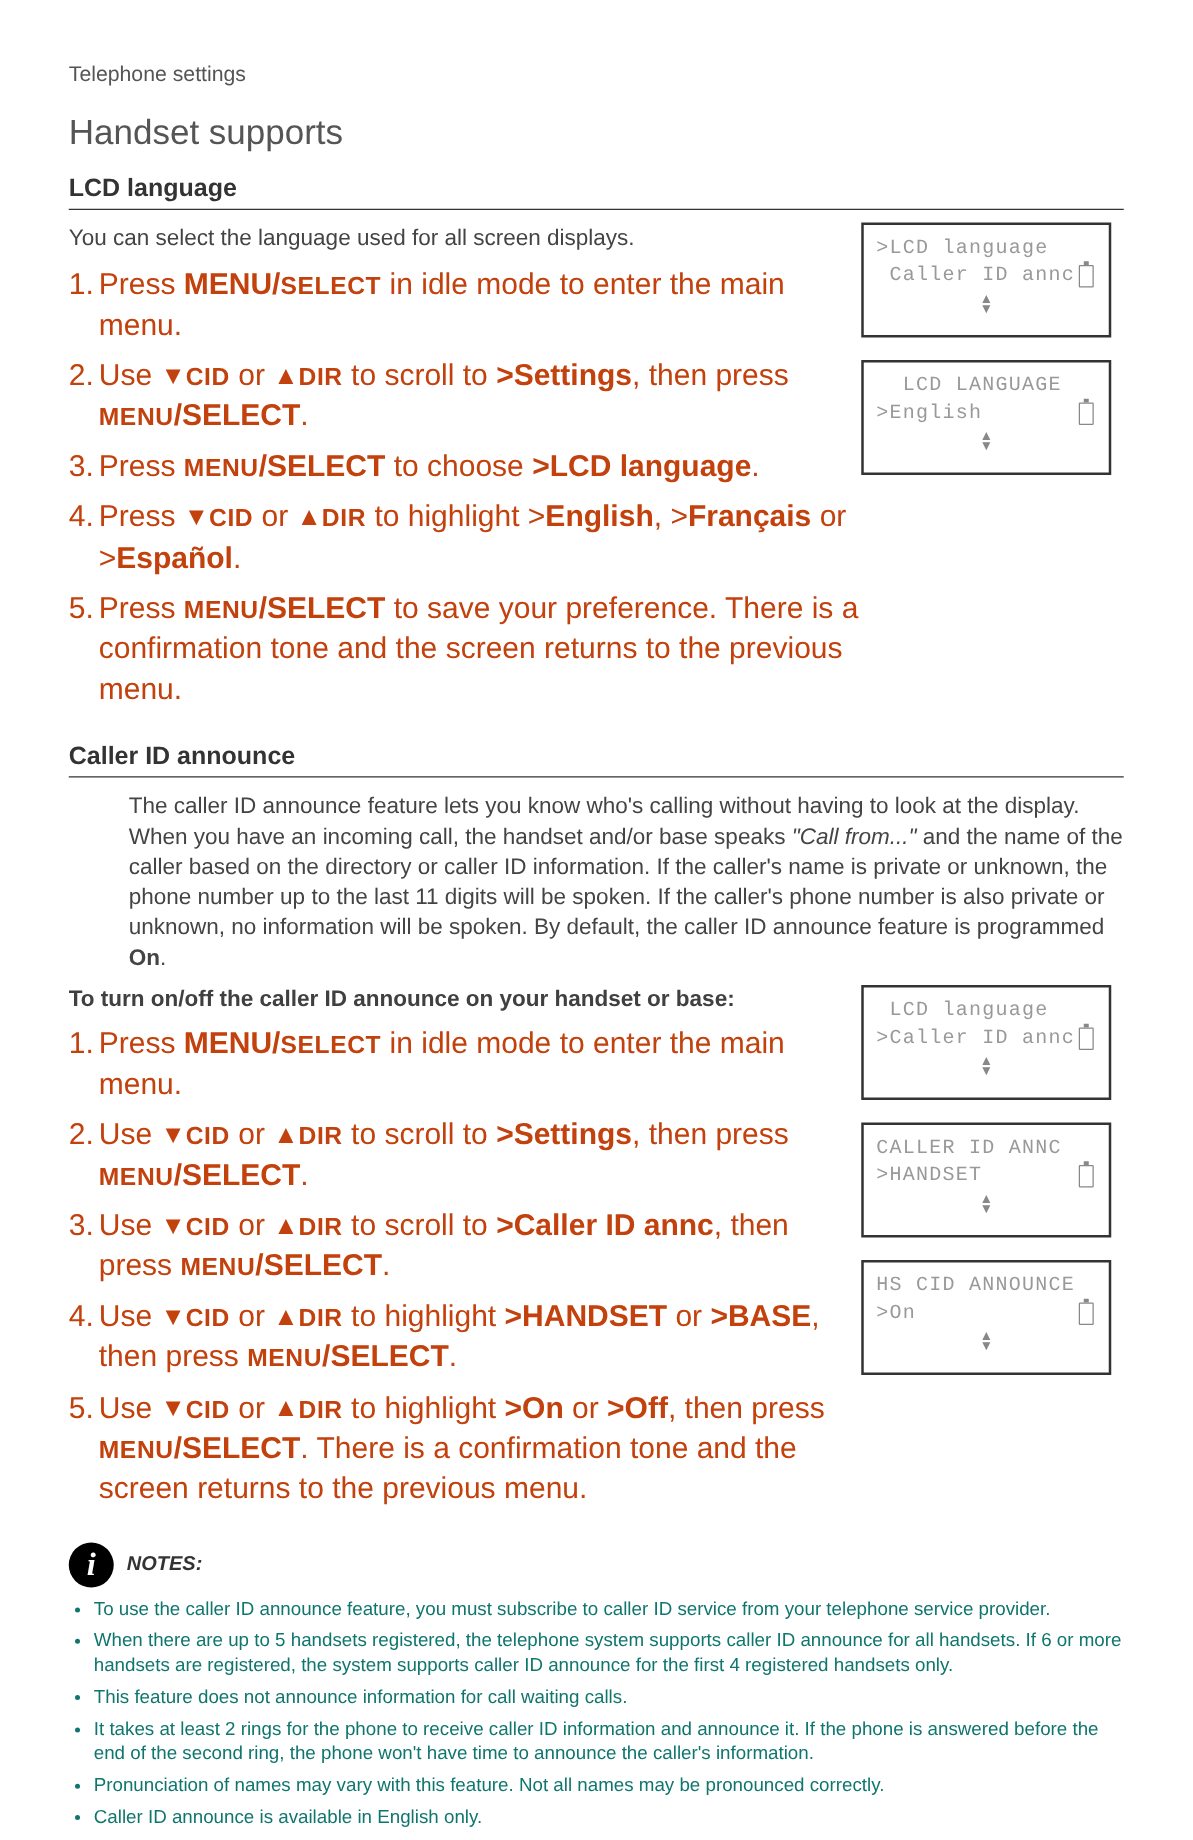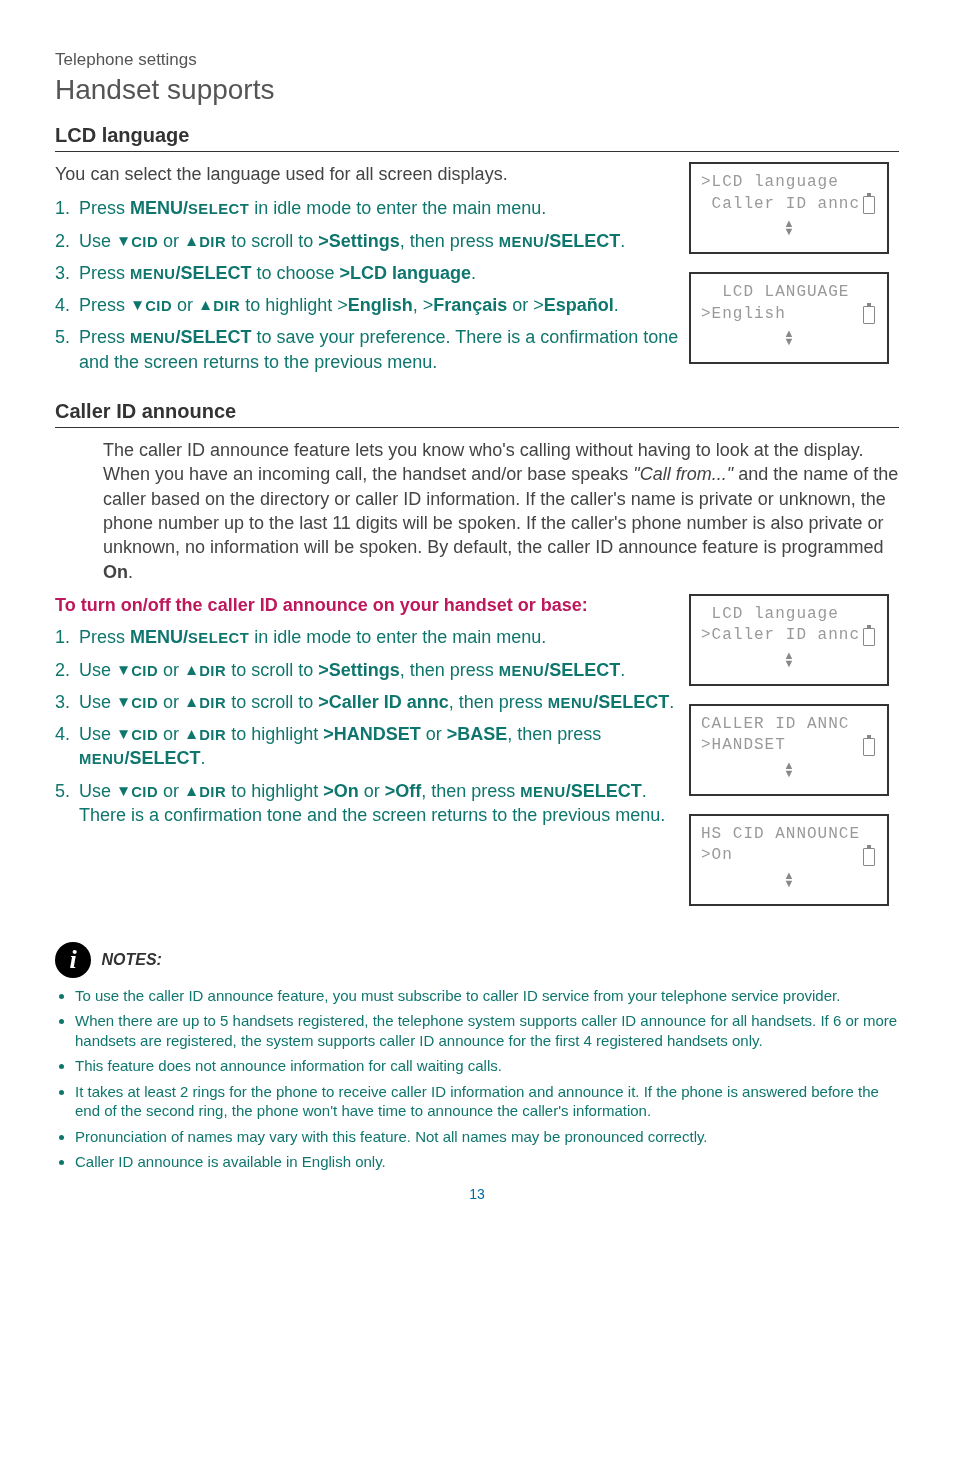--- a/index.html
+++ b/index.html
@@ -5,30 +5,30 @@
   * { box-sizing: border-box; margin: 0; padding: 0; }
   body {
     width: 954px;
     height: 1472px;
     background: #fff;
     font-family: Arial, Helvetica, sans-serif;
     color: #333;
     padding: 50px 55px 30px 55px;
     position: relative;
   }
-  .header-cat { font-size: 17px; color: #555; margin-bottom: 4px; }
+  .header-cat { font-size: 17px; color: #555; margin-bottom: 20px; }
   .header-title { font-size: 28px; color: #555; margin-bottom: 18px; }
   .h2 { font-size: 20px; font-weight: bold; color: #333; margin-top: 6px; margin-bottom: 4px; }
   .hr { border: none; border-top: 1.5px solid #333; margin-bottom: 10px; }
   .content-row { display: flex; margin-bottom: 18px; }
   .left-col { flex: 1; }
   .right-col { width: 210px; flex-shrink: 0; }
   .para { font-size: 18px; color: #444; line-height: 1.35; margin-bottom: 10px; }
   ol.steps { list-style: none; counter-reset: step; margin-left: 0; padding-left: 0; }
-  ol.steps > li { font-size: 18px; color: #0f766e; line-height: 1.35; margin-bottom: 8px; padding-left: 24px; position: relative; }
+  ol.steps > li { font-size: 24px; color: #c2410c; line-height: 1.35; margin-bottom: 8px; padding-left: 24px; position: relative; }
   ol.steps > li::before { counter-increment: step; content: counter(step) "."; position: absolute; left: 0; }
   .b { font-weight: bold; }
   .sc { font-size: 0.82em; letter-spacing: 0.5px; font-weight: bold; }
   .arrow { font-size: 0.85em; display: inline-block; vertical-align: 1px; }
   .lcd {
     border: 2px solid #333;
     width: 200px;
     height: 92px;
     margin-bottom: 18px;
     padding: 8px 10px;
@@ -65,21 +65,21 @@
     width: 4px; height: 3px;
     background: #888;
   }
   .lcd .arrows {
     display: inline-block;
     font-size: 11px;
     line-height: 8px;
     color: #888;
     text-align: center;
   }
-  .bold-sub { font-weight: bold; font-size: 18px; color: #be185d; margin-bottom: 8px; line-height: 1.3; }
+  .bold-sub { font-weight: bold; font-size: 18px; color: #404040; margin-bottom: 8px; line-height: 1.3; }
   .info-icon {
     display: inline-block;
     width: 36px; height: 36px;
     background: #000;
     color: #fff;
     border-radius: 50%;
     text-align: center;
     font-size: 26px;
     font-weight: bold;
     font-style: italic;

